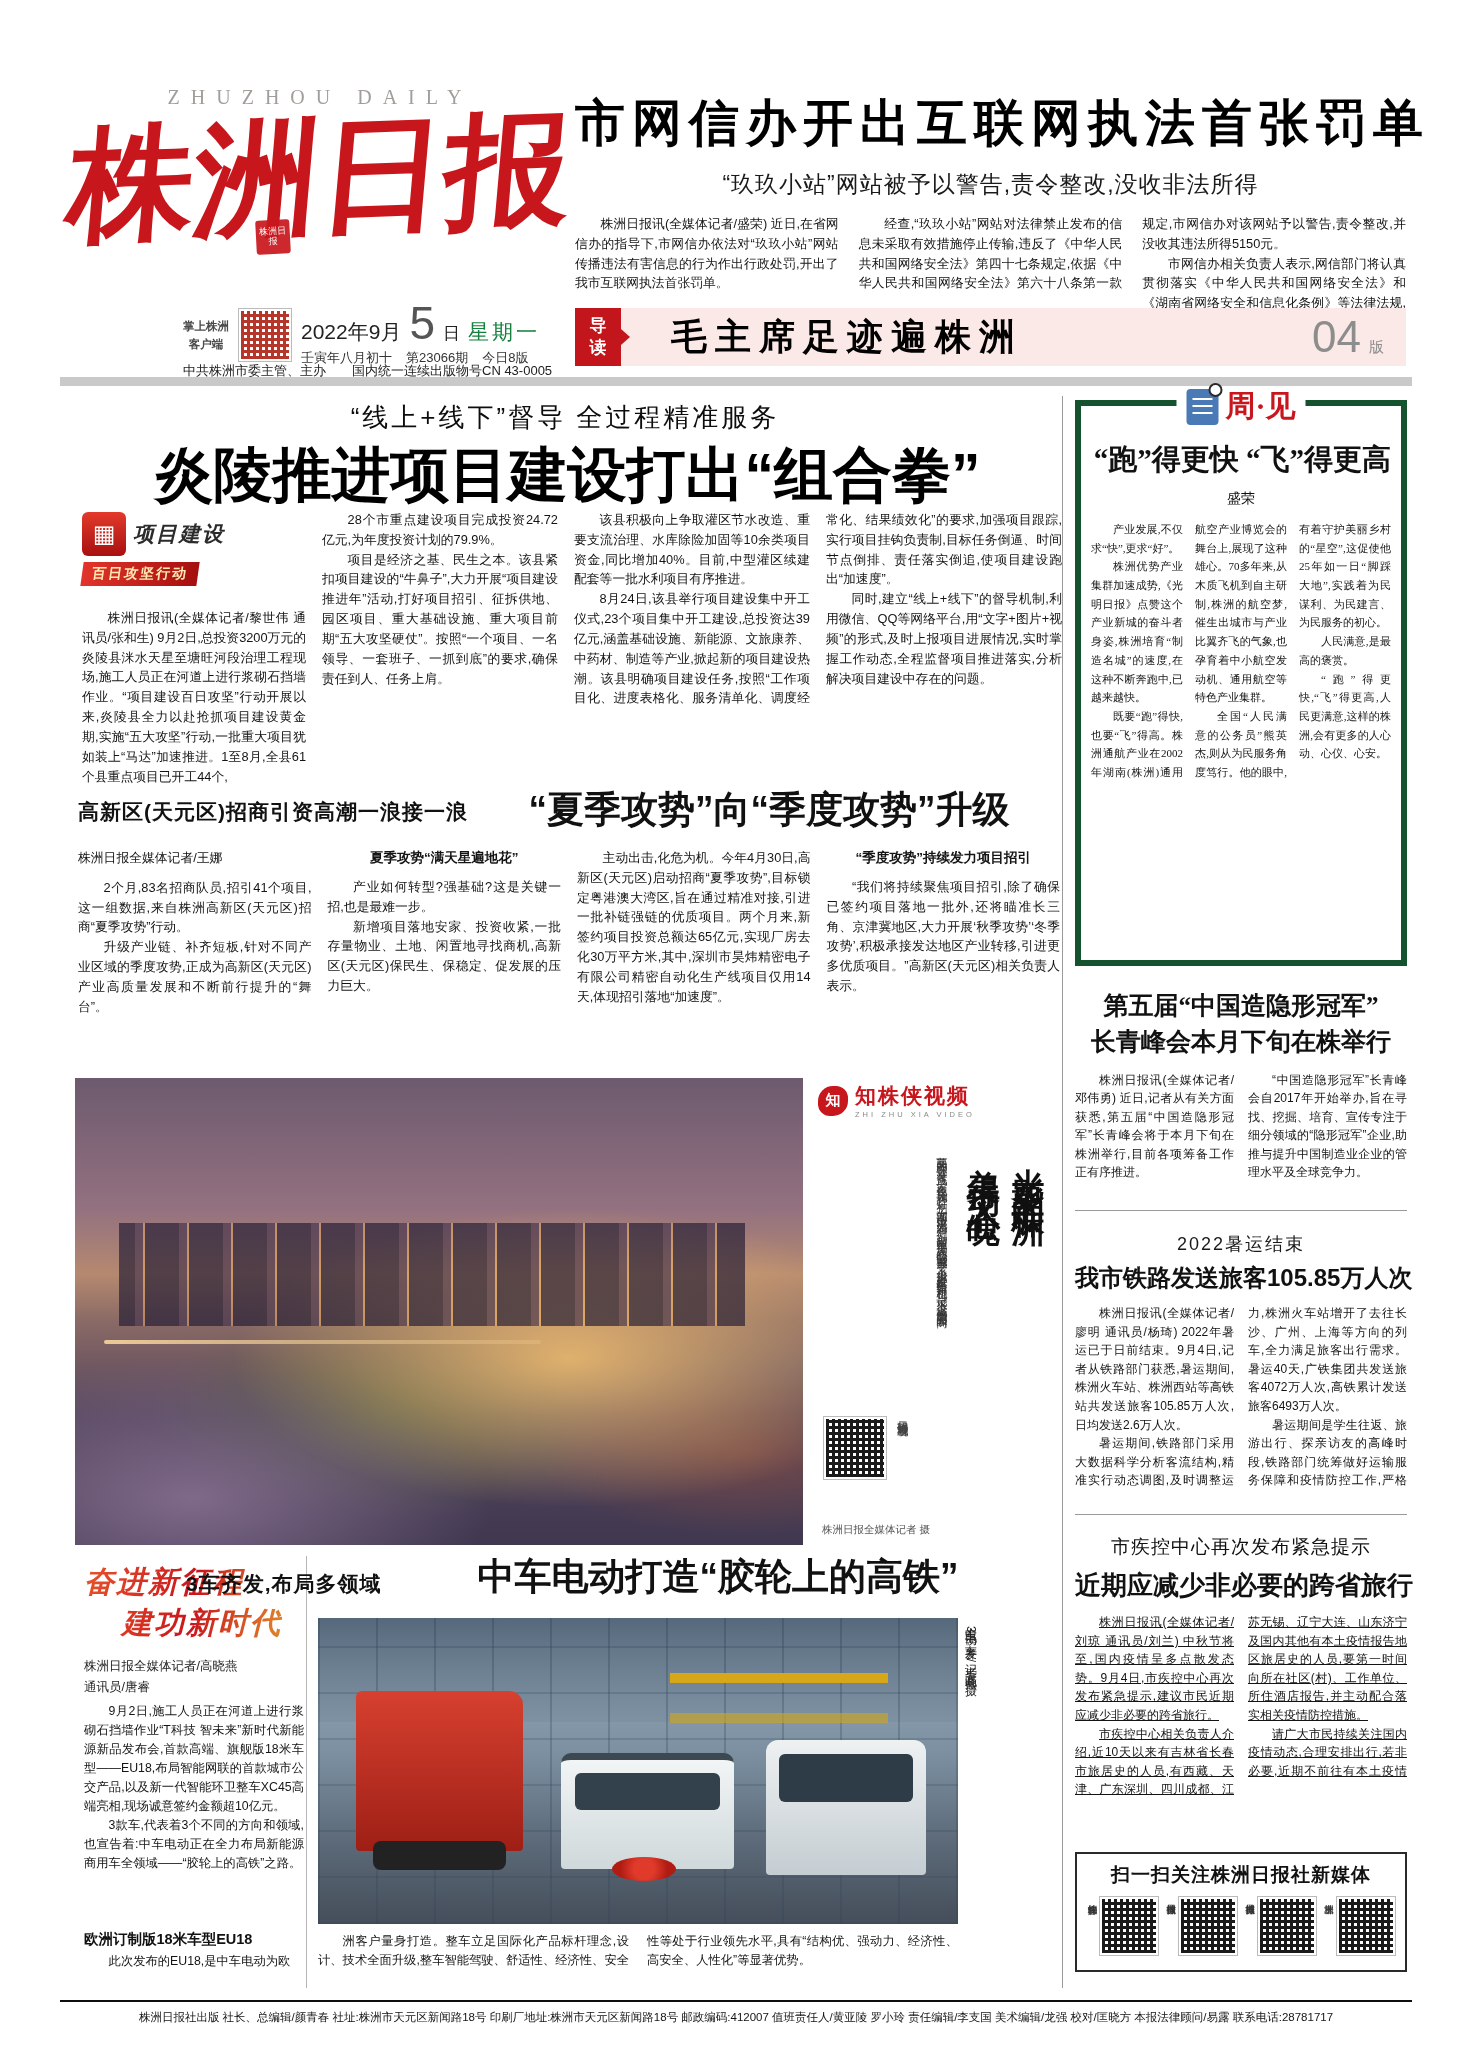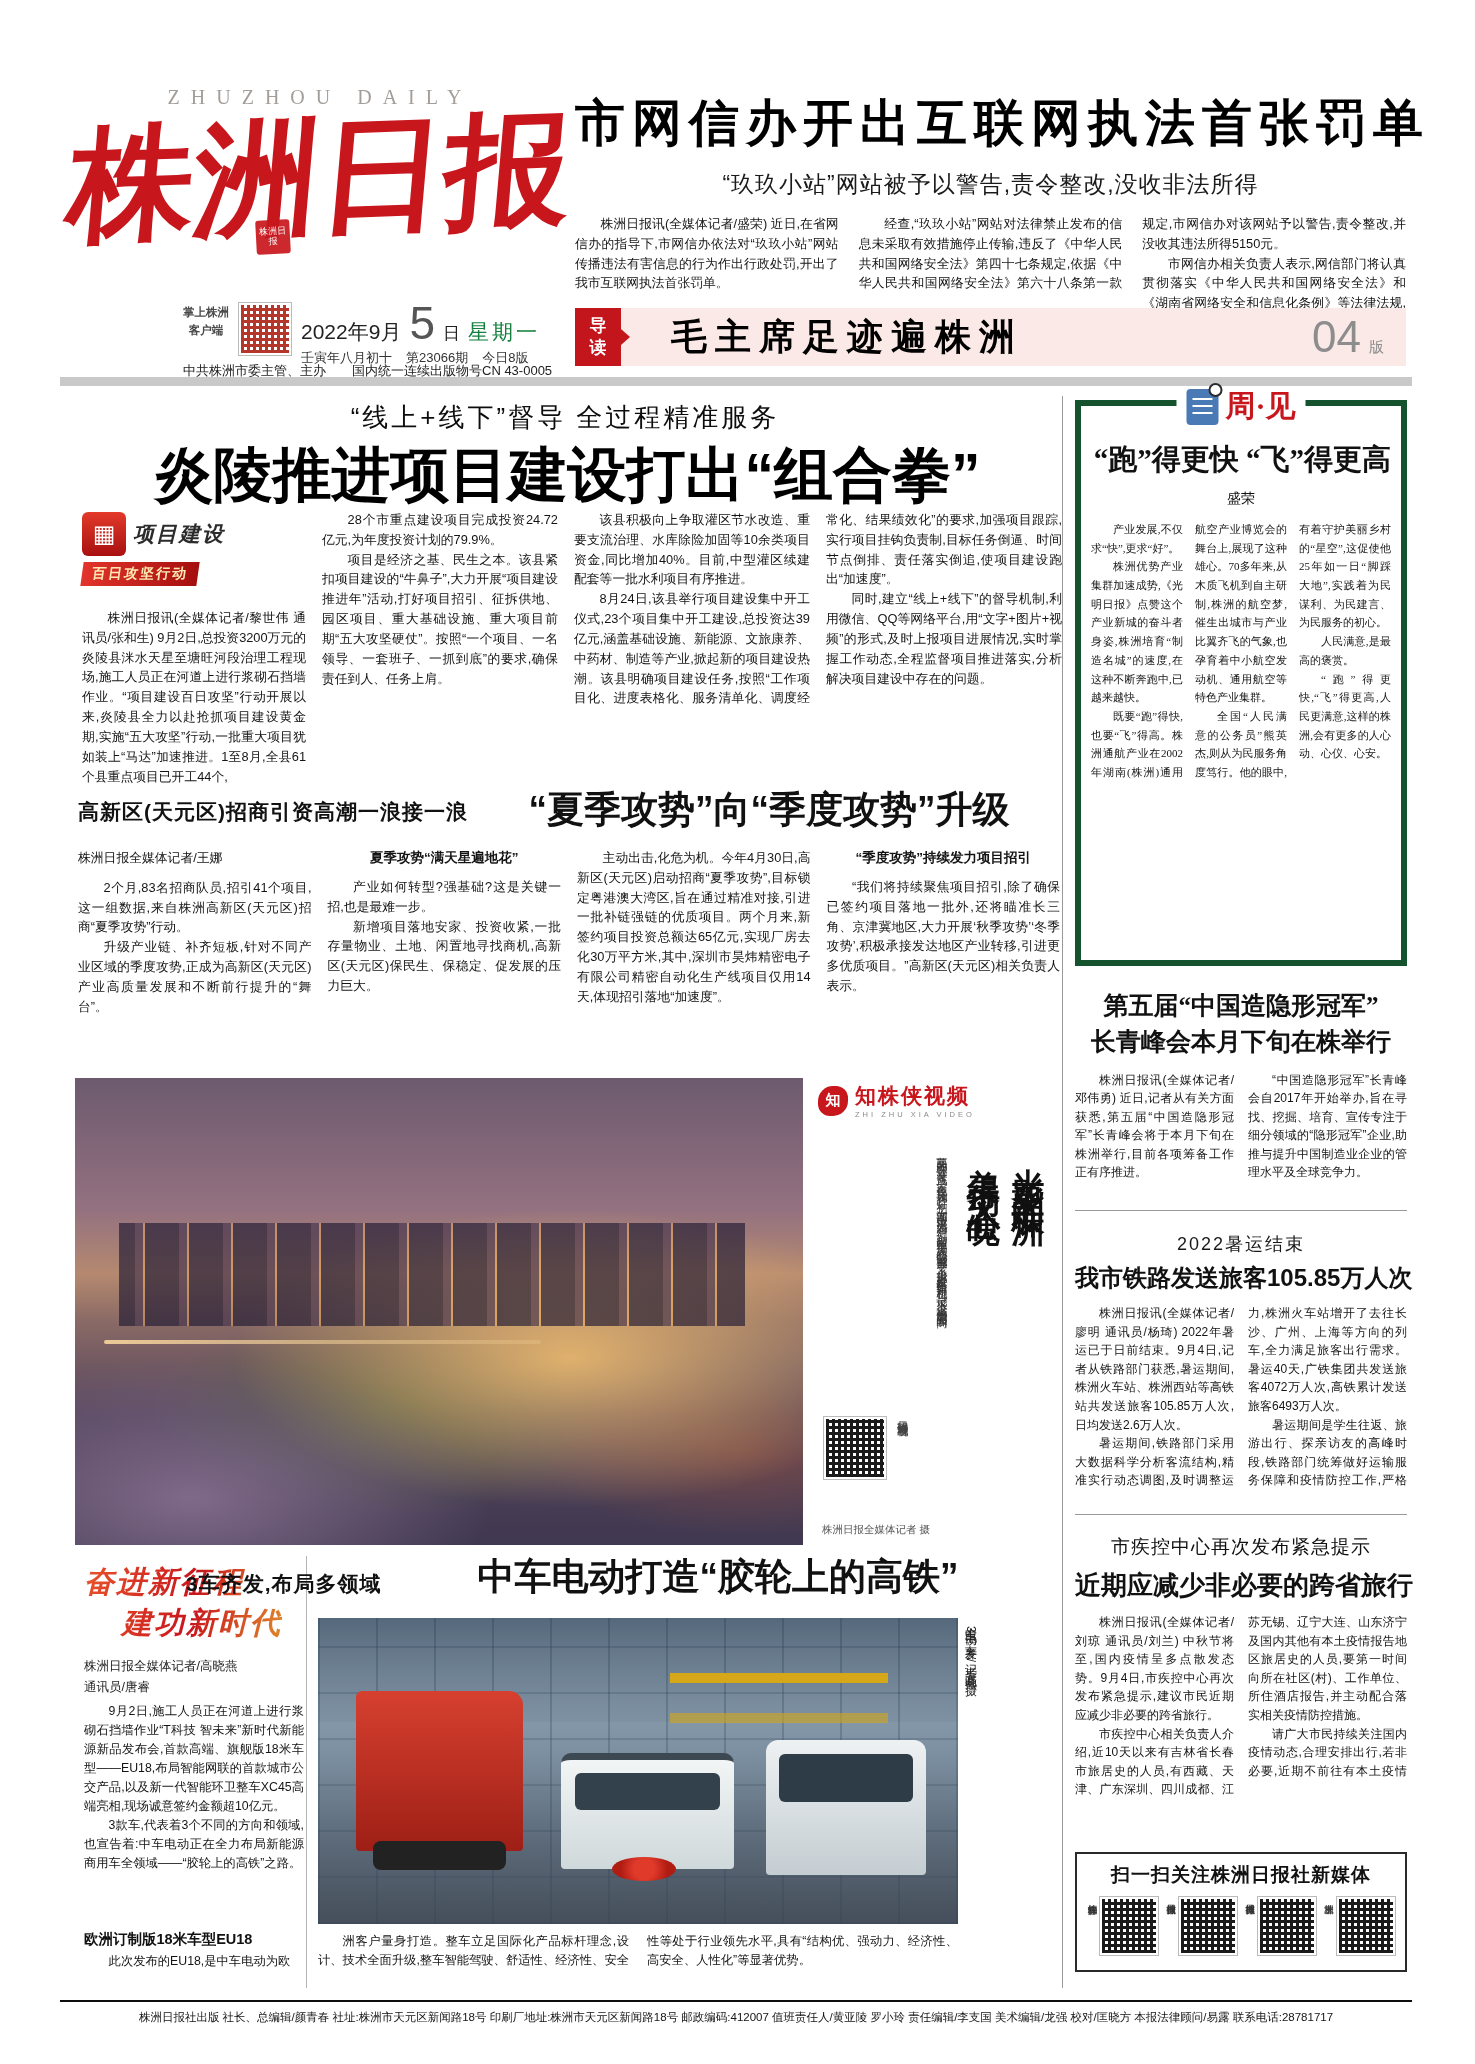--- a/index.html
+++ b/index.html
@@ -6,21 +6,21 @@
   body { background:#e8e8e8; font-family:"Liberation Sans",sans-serif; }
   #page { position:relative; width:1475px; height:2064px; background:#fff; margin:0 auto; overflow:hidden; color:#111; }
   .abs { position:absolute; }
   .jtext { text-align:justify; line-height:1.55; color:#141414; }
   .jtext p { text-indent:2em; margin:0; }
 
   
   .mast-en { left:70px; top:86px; width:500px; text-align:center; font-family:"Liberation Serif",serif; font-size:20px; color:#a39d99; letter-spacing:11px; }
   .mast-cn { left:60px; top:98px; width:520px; text-align:center; font-family:"DejaVu Serif",serif; font-size:125px; line-height:1.25; font-weight:bold; color:#c8161d; transform:skewX(-7deg) rotate(-2deg); }
   .mast-seal { left:256px; top:220px; width:34px; height:34px; background:#c8161d; border-radius:3px; color:#fff; font-size:9px; line-height:1.1; display:flex; align-items:center; justify-content:center; text-align:center; transform:rotate(-3deg); opacity:.92; }
-  .hdr-info { left:183px; top:303px; width:430px; display:flex; align-items:flex-start; gap:10px; }
+  .hdr-info { left:183px; top:303px; width:430px; display:flex; align-items:center; gap:10px; }
   .hdr-app { font-size:11.5px; color:#4a4a4a; line-height:1.6; text-align:center; font-weight:bold; }
   .qr { background:
         repeating-linear-gradient(0deg,#1a1a1a 0 3px,transparent 3px 6px),
         repeating-linear-gradient(90deg,#1a1a1a 0 3px,#fff 3px 6px);
         border:2px solid #fff; outline:1px solid #bbb; }
   .qr.red { background:
         repeating-linear-gradient(0deg,#b5372c 0 3px,transparent 3px 6px),
         repeating-linear-gradient(90deg,#b5372c 0 3px,#fff 3px 6px); }
   .hdr-qr { width:52px; height:52px; }
   .hdr-date-top { display:flex; align-items:baseline; gap:8px; white-space:nowrap; }
@@ -110,21 +110,21 @@
   .cq-body { margin-top:10px; column-count:2; column-gap:14px; font-size:12px; height:138px; overflow:hidden; }
   .rule1 { left:1075px; top:1210px; width:332px; }
   .sy-art { left:1075px; top:1232px; width:332px; }
   .sy-kicker { text-align:center; font-size:18px; letter-spacing:2px; color:#1a1a1a; }
   .sy-h { text-align:center; font-size:24px; font-weight:900; margin-top:6px; white-space:nowrap; }
   .sy-body { margin-top:10px; column-count:2; column-gap:14px; font-size:12px; height:186px; overflow:hidden; }
   .rule2 { left:1075px; top:1514px; width:332px; }
   .jk-art { left:1075px; top:1534px; width:332px; }
   .jk-kicker { text-align:center; font-size:19px; letter-spacing:1px; }
   .jk-h { text-align:center; font-family:"Liberation Serif",serif; font-size:26px; font-weight:bold; margin-top:8px; white-space:nowrap; }
-  .jk-body { margin-top:10px; column-count:2; column-gap:14px; font-size:12px; height:198px; overflow:hidden; }
+  .jk-body { margin-top:10px; column-count:2; column-gap:14px; font-size:12px; height:198px; overflow:hidden;text-decoration:underline; }
 
   .qr-box { left:1075px; top:1852px; width:332px; height:120px; border:2px solid #2a2a2a; padding:8px 10px; }
   .qr-title { text-align:center; font-size:19px; font-weight:900; letter-spacing:1px; }
   .qr-row { display:flex; justify-content:space-between; margin-top:9px; }
   .qr-item { display:flex; align-items:center; gap:3px; }
   .qr-label { writing-mode:vertical-rl; font-size:9.5px; color:#333; height:58px; line-height:1.1; }
   .qr-sm { width:58px; height:58px; }
 
   
   .vrule2 { left:306px; top:1556px; width:1px; height:432px; background:#b5b5b5; }

